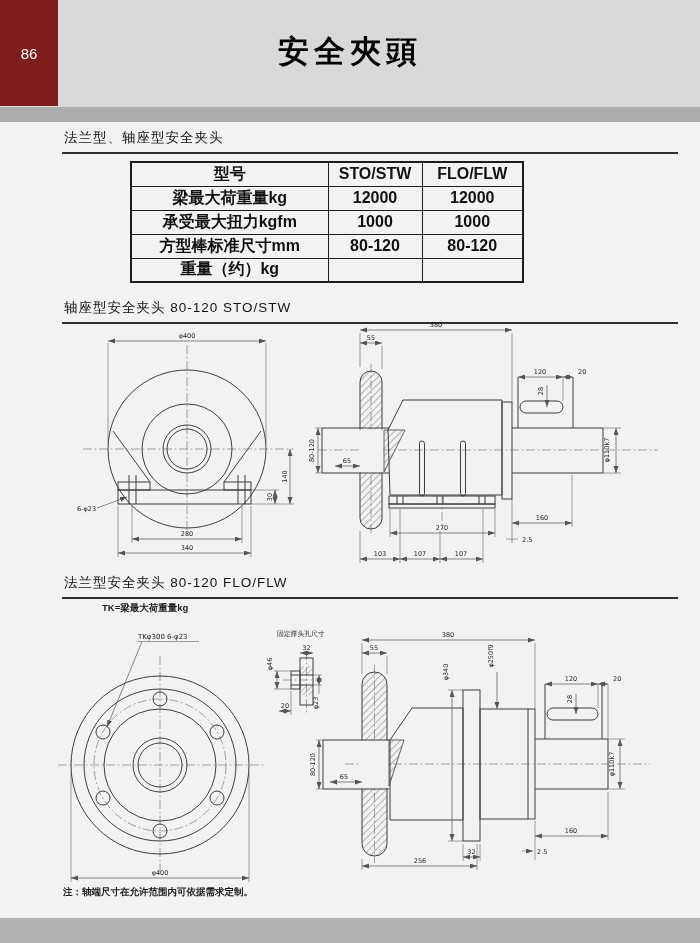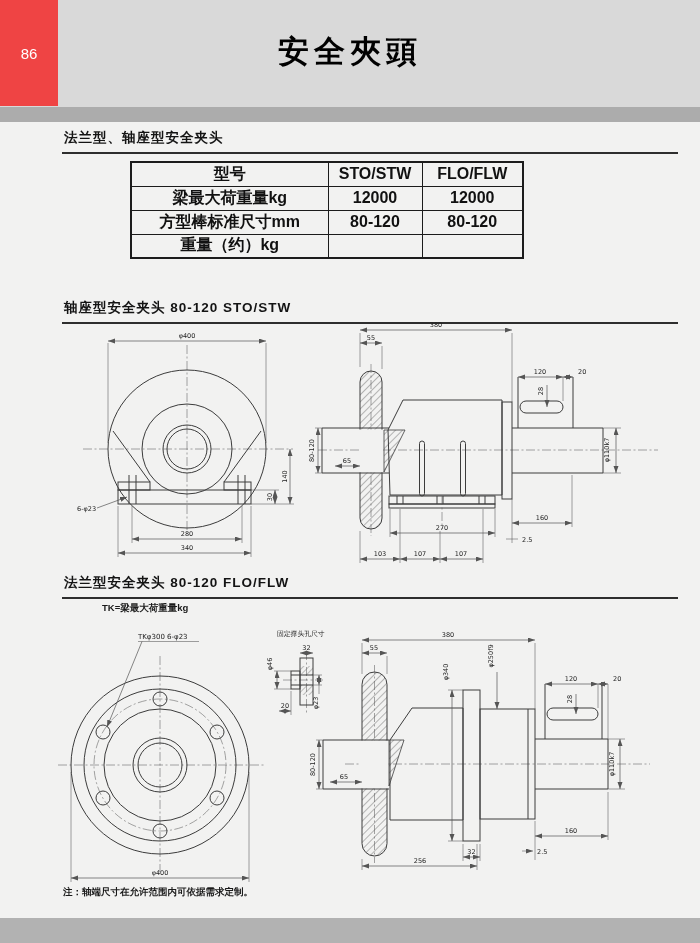--- a/index.html
+++ b/index.html
@@ -1,25 +1,25 @@
 <!DOCTYPE html>
 <html><head>
 <meta charset="utf-8">
 <style>
   *{margin:0;padding:0;box-sizing:border-box}
   html,body{width:700px;height:943px}
   body{position:relative;background:#f2f2f1;font-family:"Liberation Sans",sans-serif;overflow:hidden;color:#141414}
   .hdr{position:absolute;top:0;left:0;width:700px;height:107px;background:#d9d9d9}
-  .pagenum{position:absolute;top:0;left:0;width:58px;height:106px;background:#ef4444;color:#fff;
+  .pagenum{position:absolute;top:0;left:0;width:58px;height:106px;background:#7f1d1d;color:#fff;
            font-size:15px;display:flex;align-items:center;justify-content:center}
   .title{position:absolute;top:31px;left:0;width:700px;text-align:center;font-size:31px;font-weight:700;
          letter-spacing:5px;color:#000000}
   .band1{position:absolute;top:107px;left:0;width:700px;height:15px;background:#acacac}
   .band2{position:absolute;top:918px;left:0;width:700px;height:25px;background:#b2b2b2}
-  .sec{position:absolute;left:62px;width:616px;font-size:13.5px;font-weight:700;color:#141414;
+  .sec{position:absolute;left:62px;width:616px;font-size:13.5px;font-weight:400;color:#141414;
        padding:0 0 5px 2px;border-bottom:2px solid #2e2e2e;letter-spacing:1px}
   #sec1{top:129px}#sec2{top:299px}#sec3{top:574px}
   table.spec{position:absolute;left:130px;top:161px;border-collapse:collapse;border:2px solid #1c1c1c;background:transparent}
   table.spec td,table.spec th{border:1px solid #1c1c1c;height:24px;font-size:16px;font-weight:700;
        text-align:center;vertical-align:middle;color:#111;padding:0 4px}
   .c1{width:197px}.c2{width:94px}.c3{width:101px}
   .tknote{position:absolute;left:102px;top:602px;font-size:9.5px;font-weight:700;color:#1a1a1a}
   .footnote{position:absolute;left:63px;top:886px;font-size:9.5px;font-weight:700;color:#1a1a1a}
   svg.draw{position:absolute;overflow:visible}
   #svgA{left:75px;top:327px}
@@ -50,20 +50,25 @@
   <tbody>
       <tr>
     <th class="c1">型号</th>
     <th class="c2">STO/STW</th>
     <th class="c3">FLO/FLW</th>
   </tr>
   <tr>
     <td>梁最大荷重量kg</td>
     <td>12000</td>
     <td>12000</td>
+  </tr>
+  <tr>
+    <td>承受最大扭力kgfm</td>
+    <td>1000</td>
+    <td>1000</td>
   </tr>
   <tr>
     <td>方型棒标准尺寸mm</td>
     <td>80-120</td>
     <td>80-120</td>
   </tr>
   <tr>
     <td>重量（约）kg</td>
     <td></td>
     <td></td>

